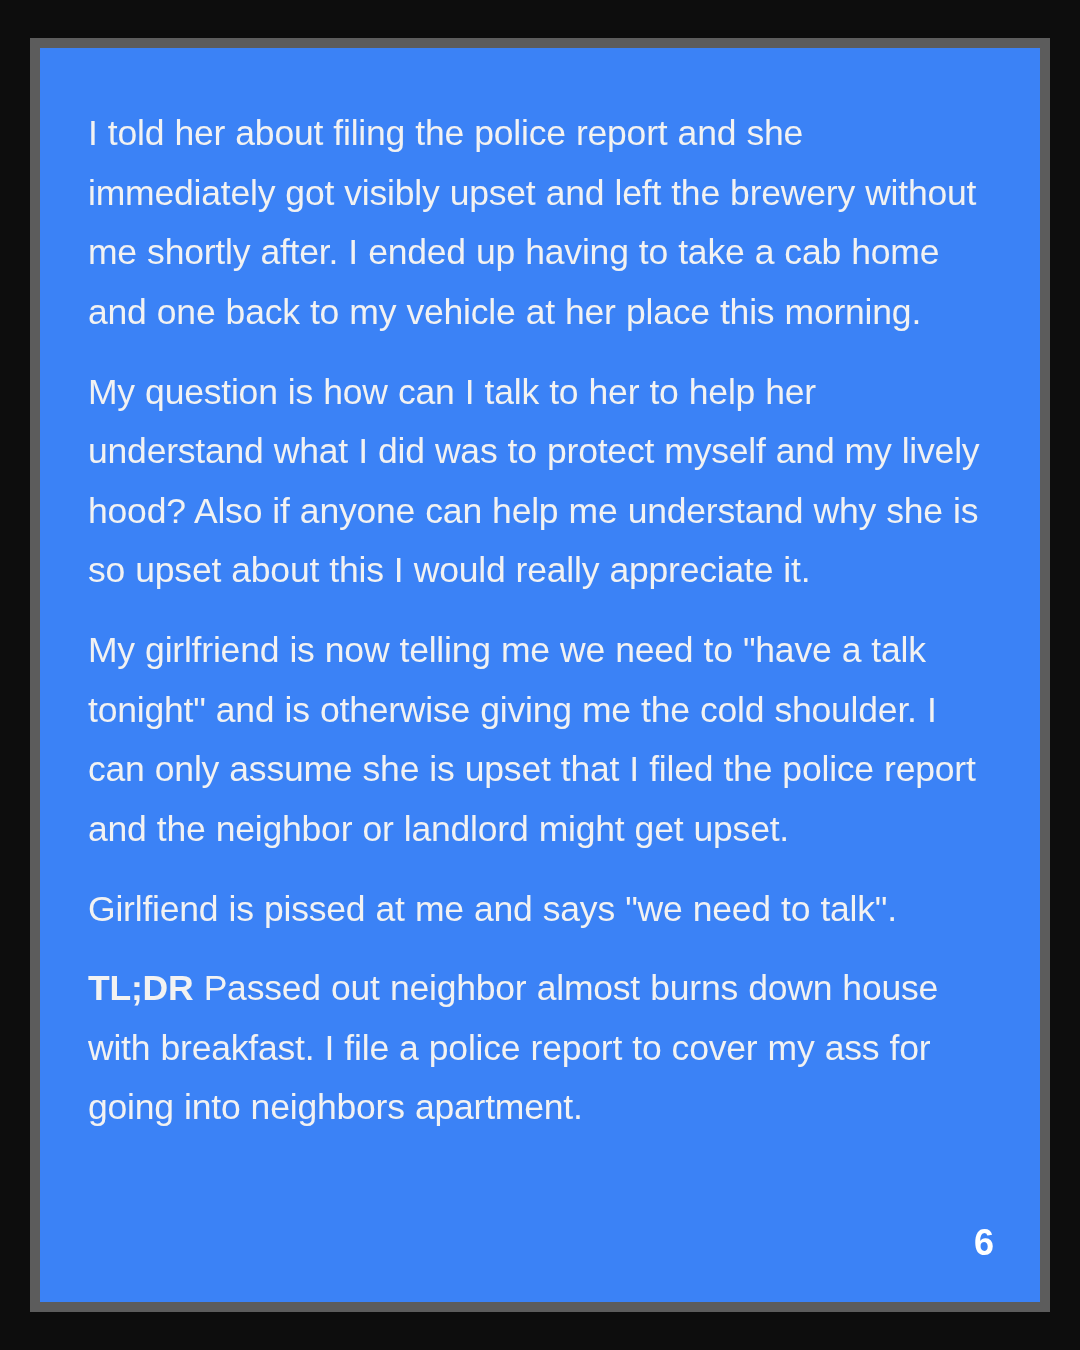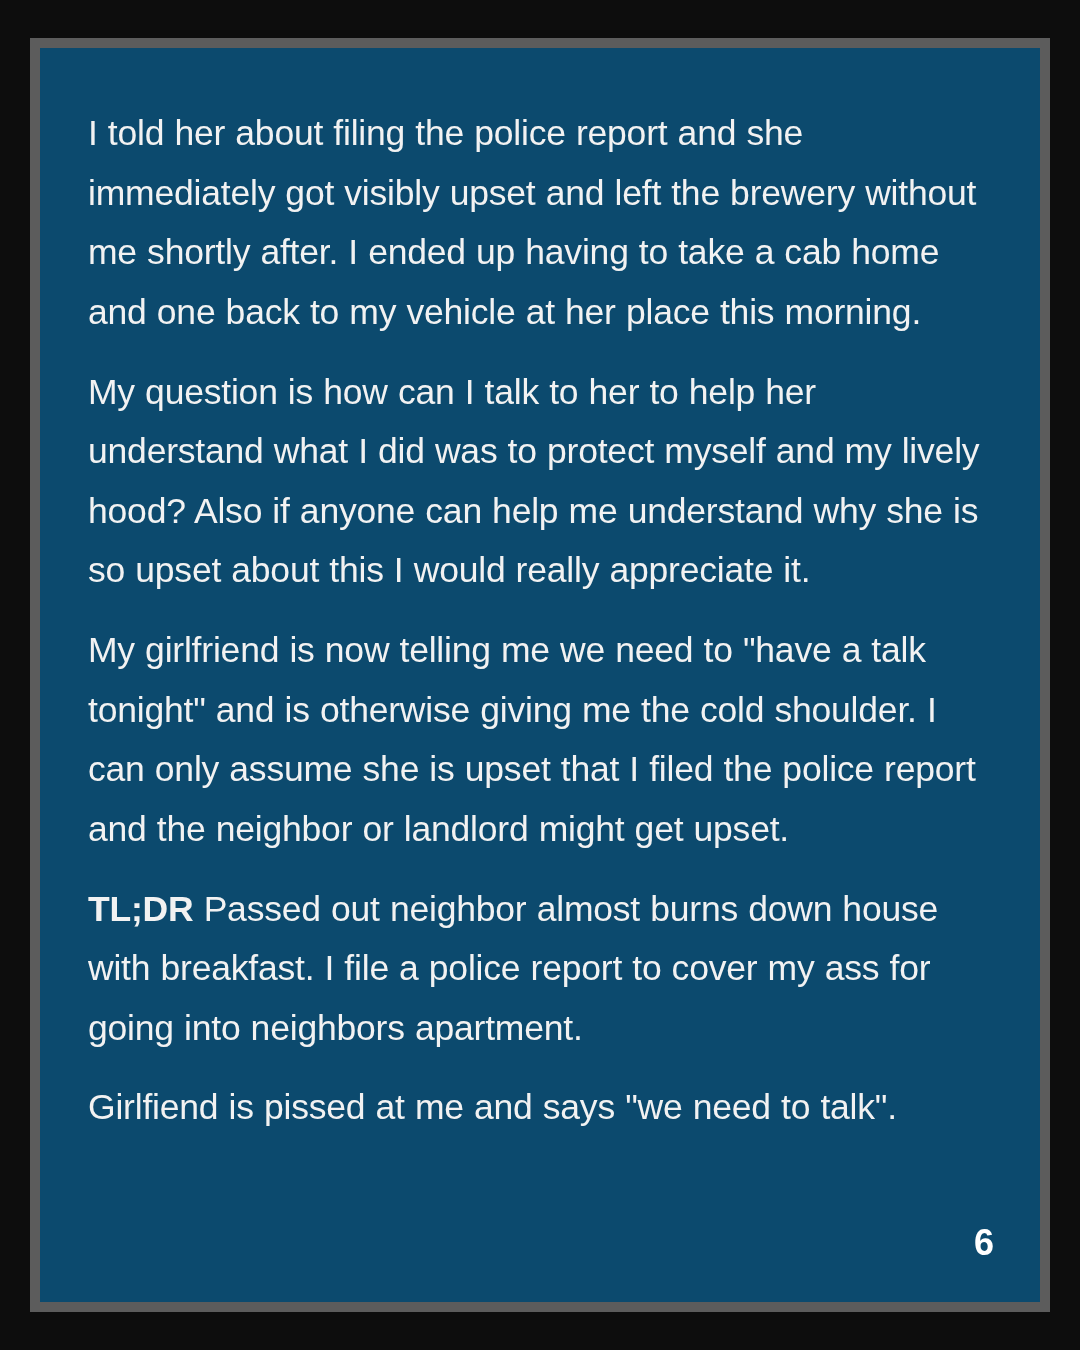--- a/index.html
+++ b/index.html
@@ -14,21 +14,21 @@
     overflow: hidden;
   }
   .slide {
     position: absolute;
     left: 30px;
     top: 38px;
     width: 1020px;
     height: 1274px;
     box-sizing: border-box;
     border: 10px solid #5c5c5c;
-    background: #0c4a6e;
+    background: #3b82f6;
   }
   .slide-inner {
     position: absolute;
     left: 0;
     top: 0;
     right: 0;
     bottom: 0;
     padding: 56px 48px 30px 48px;
     box-sizing: border-box;
   }
@@ -60,19 +60,19 @@
 
 <div class="slide">
   <div class="slide-inner">
 
     <p class="para">I told her about filing the police report and she immediately got visibly upset and left the brewery without me shortly after. I ended up having to take a cab home and one back to my vehicle at her place this morning.</p>
 
     <p class="para">My question is how can I talk to her to help her understand what I did was to protect myself and my lively hood? Also if anyone can help me understand why she is so upset about this I would really appreciate it.</p>
 
     <p class="para">My girlfriend is now telling me we need to "have a talk tonight" and is otherwise giving me the cold shoulder. I can only assume she is upset that I filed the police report and the neighbor or landlord might get upset.</p>
 
+    <p class="para">Girlfiend is pissed at me and says "we need to talk".</p>
+
     <p class="para"><b>TL;DR</b><span> Passed out neighbor almost burns down house with breakfast. I file a police report to cover my ass for going into neighbors apartment.</span></p>
-
-    <p class="para">Girlfiend is pissed at me and says "we need to talk".</p>
 
   </div>
   <div class="page-number">6</div>
 </div>
 
 </body></html>

